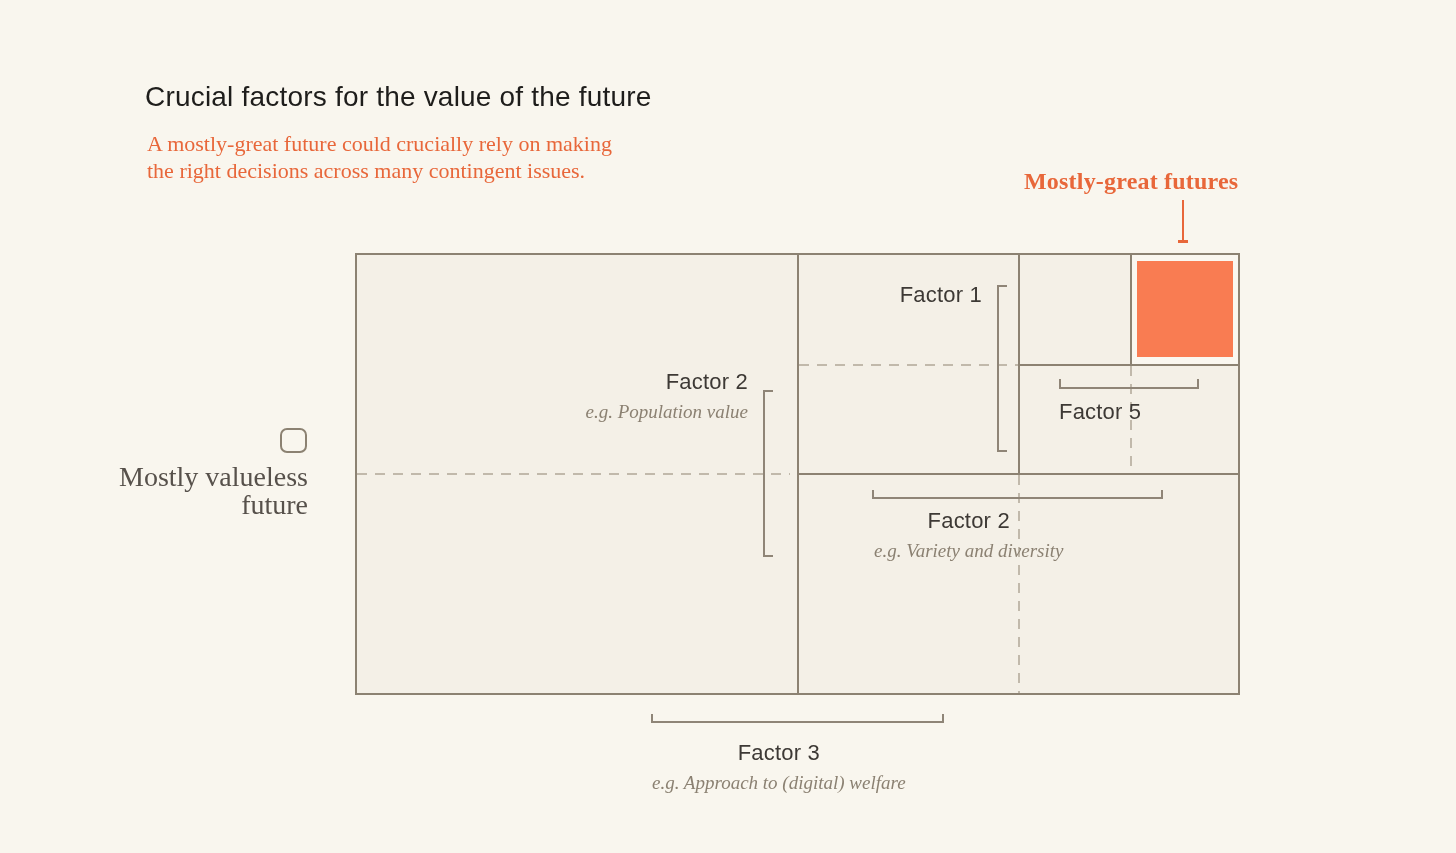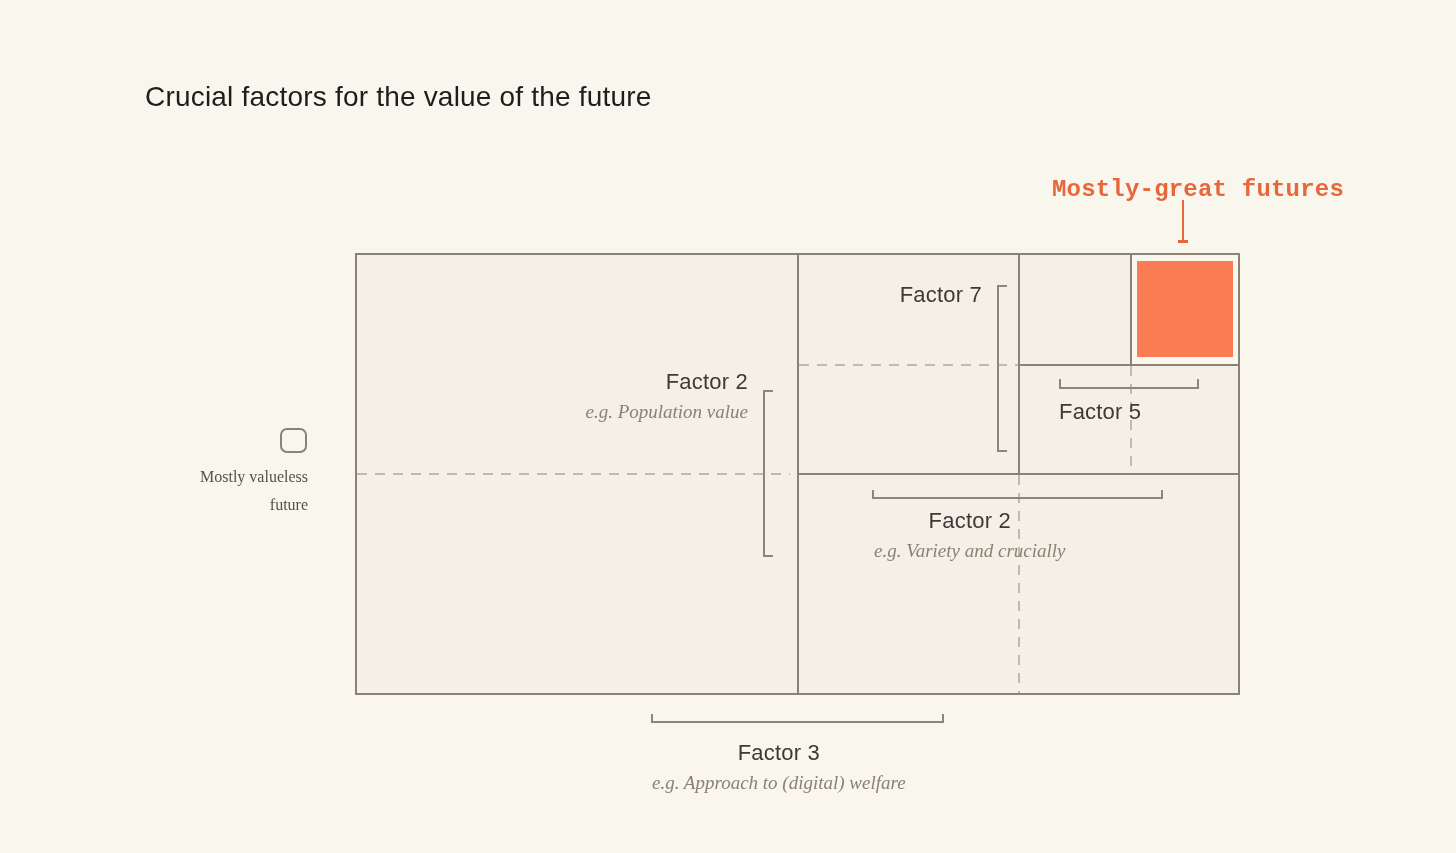--- a/index.html
+++ b/index.html
@@ -11,32 +11,32 @@
   }
   html,body{margin:0;padding:0;}
   body{background:var(--page-bg);font-family:"Liberation Sans",sans-serif;}
   .canvas{position:relative;width:1456px;height:853px;background:var(--page-bg);overflow:hidden;}
 
   .title{position:absolute;left:145px;top:81px;font-size:28px;font-weight:400;
          color:var(--title-color);letter-spacing:.2px;}
   .subtitle{position:absolute;left:147px;top:130px;font-family:"Liberation Serif",serif;
             font-size:22px;line-height:27px;color:var(--accent-orange);}
 
-  .great-label{position:absolute;left:1024px;top:176px;width:320px;text-align:right;
-               font-family:Liberation Mono, monospace;font-weight:700;font-size:24px;
+  .great-label{position:absolute;left:1024px;top:168px;width:320px;text-align:left;
+               font-family:Liberation Serif, serif;font-weight:700;font-size:24px;
                color:var(--accent-orange);letter-spacing:.2px;}
   .pointer{position:absolute;left:1182px;top:200px;width:2px;height:40px;
            background:var(--accent-orange);}
   .pointer::after{content:"";position:absolute;left:-4px;bottom:-3px;width:10px;height:3px;
                   background:var(--accent-orange);}
 
   .valueless-icon{position:absolute;left:280px;top:428px;width:27px;height:25px;
                   border:2px solid var(--border);border-radius:7px;box-sizing:border-box;}
   .valueless-label{position:absolute;right:1148px;top:463px;text-align:right;white-space:nowrap;
-                   font-family:"Liberation Serif",serif;font-size:16px;line-height:28px;
+                   font-family:"Liberation Serif",serif;font-size:28px;line-height:28px;
                    color:var(--valueless-color);}
 
   .box{position:absolute;left:355px;top:253px;width:885px;height:442px;
        border:2px solid var(--border);box-sizing:border-box;background:var(--box-bg);}
   .line{position:absolute;background:var(--border);}
   .dash-h{position:absolute;height:2px;
           background:repeating-linear-gradient(90deg,var(--dash) 0 10px,transparent 10px 18px);}
   .dash-v{position:absolute;width:2px;
           background:repeating-linear-gradient(180deg,var(--dash) 0 10px,transparent 10px 18px);}
   .light-cell{position:absolute;left:775px;top:0;width:106px;height:109px;background:var(--light-cell-bg);}
@@ -52,20 +52,24 @@
             font-size:19px;color:var(--example-color);}
   .ta-r{text-align:right;}
 </style>
 </head>
 <body>
 
 <div class="canvas">
 
   <div class="title">Crucial factors for the value of the future</div>
 
+  <div class="subtitle">
+    <span>A mostly-great future could crucially rely on making</span><br>
+    <span>the right decisions across many contingent issues.</span>
+  </div>
 
   <div class="great-label">Mostly-great futures</div>
   <div class="pointer"></div>
 
   <div class="valueless-icon"></div>
   <div class="valueless-label">
     <span>Mostly valueless</span><br>
     <span>future</span>
   </div>
 
@@ -91,30 +95,30 @@
   <div class="bracket open-up" style="left:872px;top:490px;width:291px;height:9px;"></div>
   <div class="bracket open-right" style="left:997px;top:285px;width:10px;height:167px;"></div>
   <div class="bracket open-up" style="left:1059px;top:379px;width:140px;height:10px;"></div>
 
   <div class="factor ta-r" style="right:708px;top:369px;">
     <div class="flabel">Factor 2</div>
     <div class="fexample">e.g. Population value</div>
   </div>
 
   <div class="factor ta-r" style="right:474px;top:282px;">
-    <div class="flabel">Factor 7</div>
+    <div class="flabel">Factor 1</div>
   </div>
 
   <div class="factor" style="left:1059px;top:399px;">
     <div class="flabel">Factor 5</div>
   </div>
 
   <div class="factor" style="left:874px;top:508px;">
     <div class="flabel">Factor 2</div>
-    <div class="fexample">e.g. Variety and crucially</div>
+    <div class="fexample">e.g. Variety and diversity</div>
   </div>
 
   <div class="factor" style="left:652px;top:740px;">
     <div class="flabel">Factor 3</div>
     <div class="fexample">e.g. Approach to (digital) welfare</div>
   </div>
 
 </div>
 
 </body></html>

